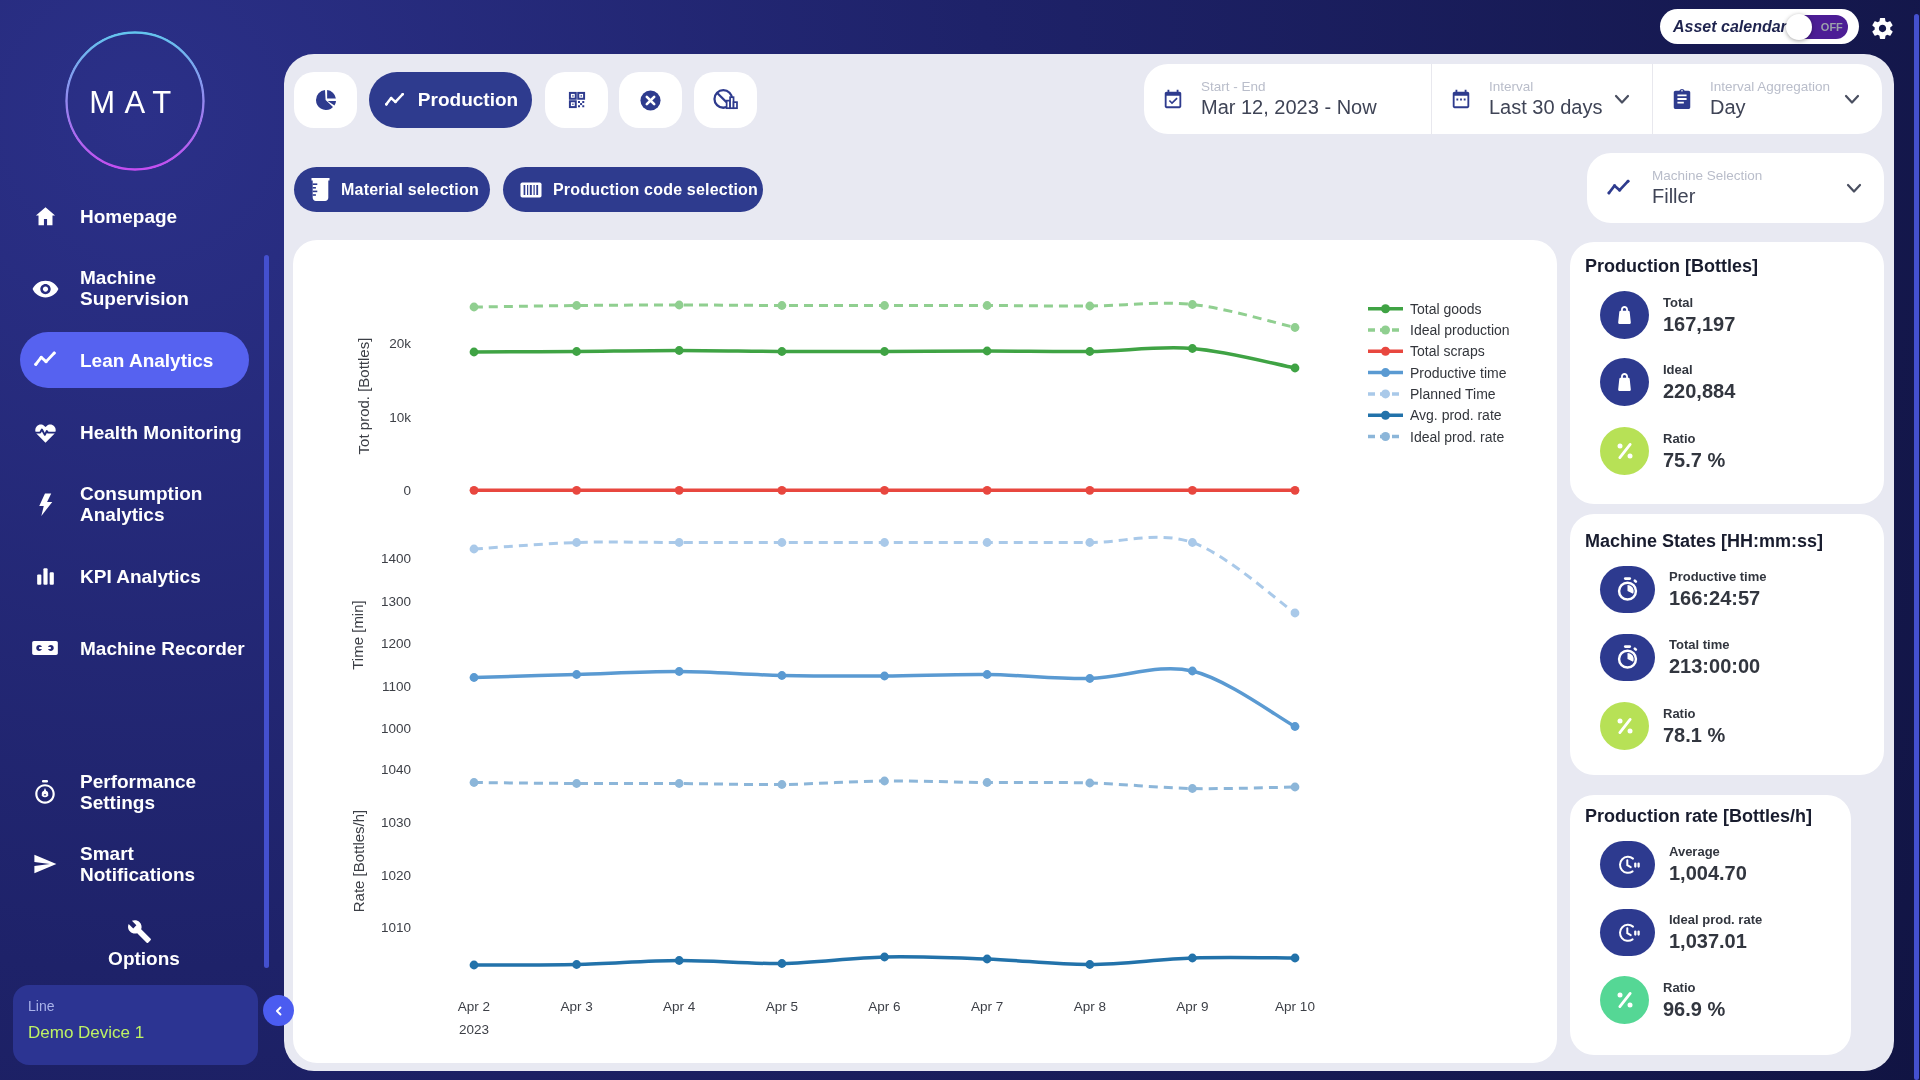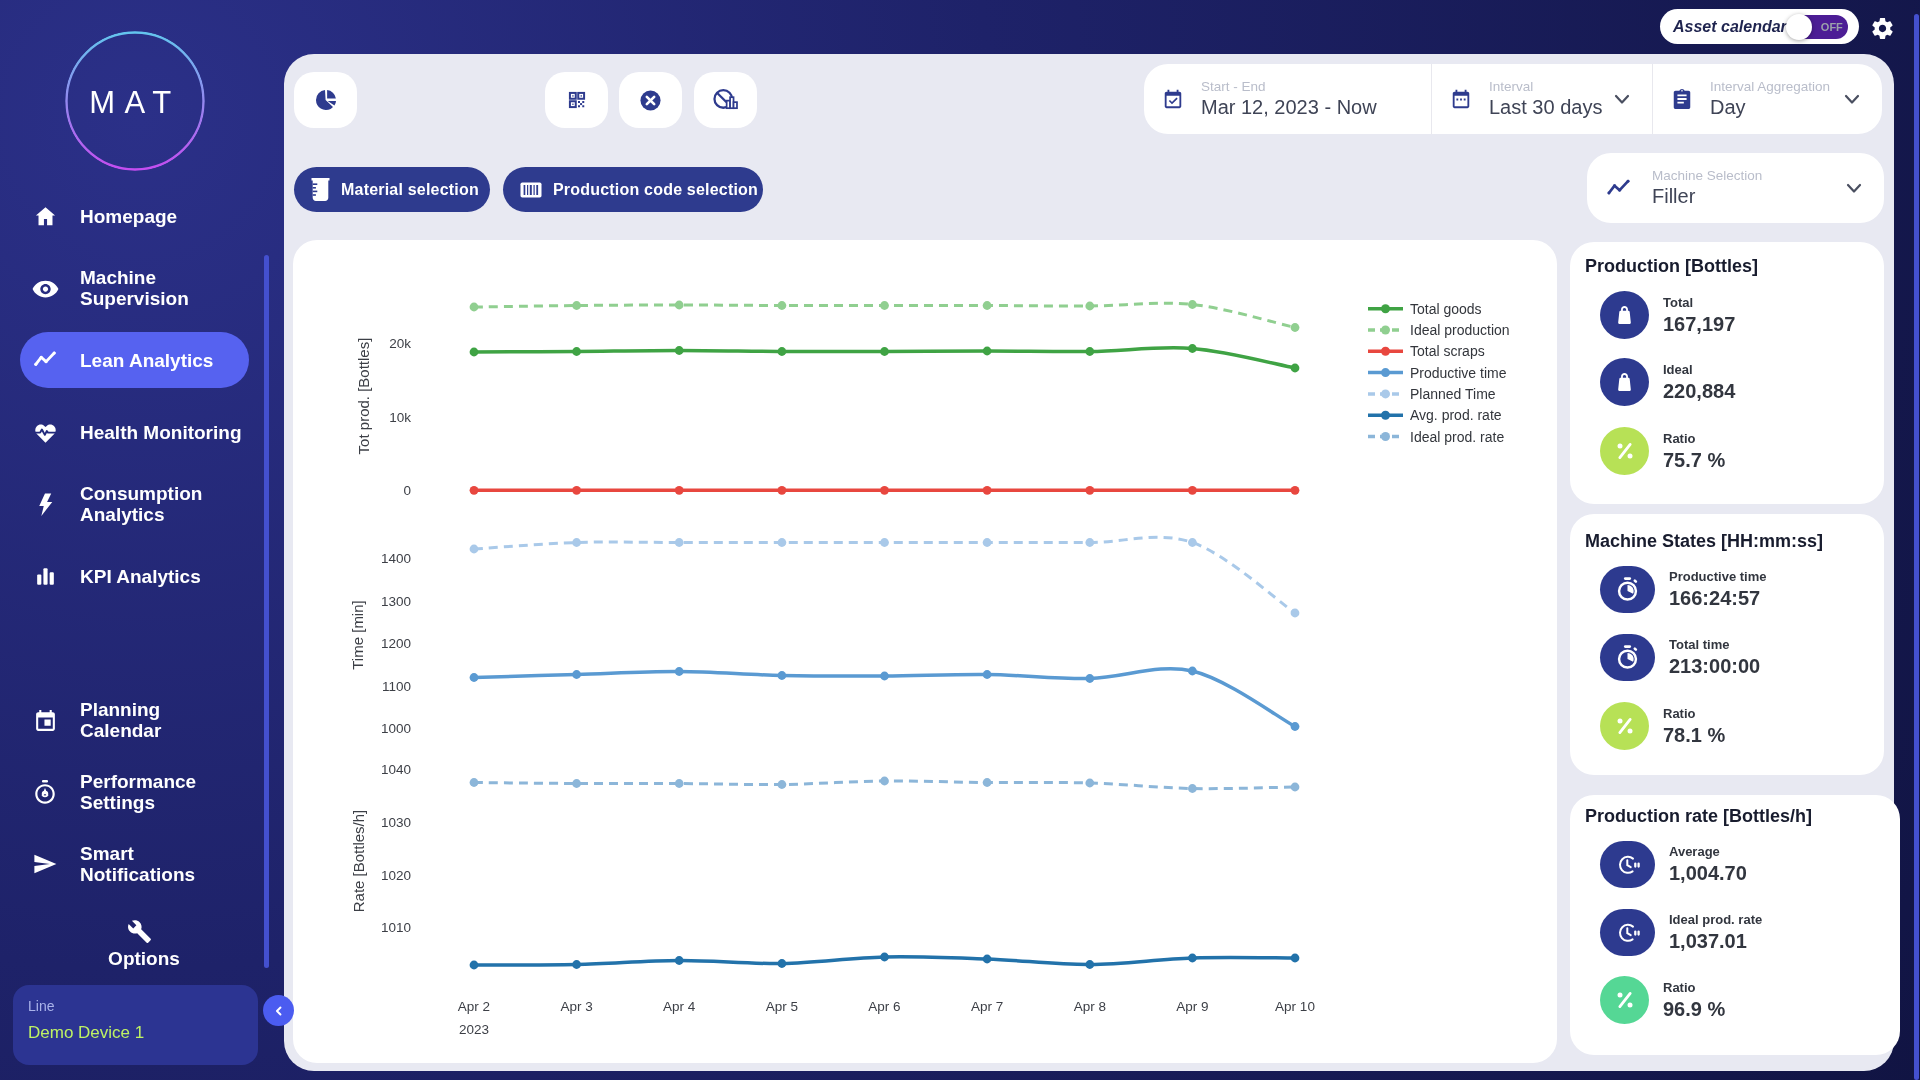--- a/index.html
+++ b/index.html
@@ -108,20 +108,30 @@
 
   <div class="abs content"></div>
 
   <div class="iconbtn" style="left:294px;top:72px;">
     <svg width="24" height="24" viewBox="0 0 24 24" fill="#2e3b8e">
         <path d="M11 2.1A10 10 0 0 0 2 12a10 10 0 0 0 14.6 8.9 10 10 0 0 0 2.4-1.8L11.6 12z"></path>
         <path d="M13.1 2.1v8.3h8.8a10 10 0 0 0-8.8-8.3z"></path>
         <path d="M13.6 12.9 20.5 17.5a10 10 0 0 0 1.5-4.6z"></path>
       </svg>
   </div>
+  <div class="prodpill">
+    <svg width="23" height="23" viewBox="0 0 24 24" fill="none" stroke="#fff" stroke-width="2.6" stroke-linecap="round" stroke-linejoin="round" style="margin-right:12px;">
+        <path d="M3.5 16 8.5 9.5 13 13.5 20.5 5.5"></path>
+        <circle cx="3.5" cy="16" r="1.4" fill="#fff" stroke="none"></circle>
+        <circle cx="8.5" cy="9.5" r="1.4" fill="#fff" stroke="none"></circle>
+        <circle cx="13" cy="13.5" r="1.4" fill="#fff" stroke="none"></circle>
+        <circle cx="20.5" cy="5.5" r="1.4" fill="#fff" stroke="none"></circle>
+      </svg>
+    Production
+  </div>
   <div class="iconbtn" style="left:545px;top:72px;">
     <svg width="20" height="20" viewBox="0 0 24 24" fill="none" stroke="#2e3b8e" stroke-width="2.4">
         <rect x="3.5" y="3.5" width="7" height="7"></rect>
         <rect x="6.3" y="6.3" width="1.6" height="1.6" fill="#2e3b8e" stroke="none"></rect>
         <rect x="13.5" y="3.5" width="7" height="7"></rect>
         <rect x="16.3" y="6.3" width="1.6" height="1.6" fill="#2e3b8e" stroke="none"></rect>
         <rect x="3.5" y="13.5" width="7" height="7"></rect>
         <rect x="6.3" y="16.3" width="1.6" height="1.6" fill="#2e3b8e" stroke="none"></rect>
         <g fill="#2e3b8e" stroke="none">
           <rect x="13.2" y="13.2" width="2.4" height="2.4"></rect>
@@ -278,27 +288,27 @@
   <div class="abs navitem" style="top:554px;height:44px;">
     <span class="ic">
         <svg width="25" height="25" viewBox="0 0 24 24" fill="#fff">
           <rect x="4" y="10" width="4" height="10" rx="1"></rect>
           <rect x="10" y="4" width="4" height="16" rx="1"></rect>
           <rect x="16" y="8" width="4" height="12" rx="1"></rect>
         </svg>
       </span>
     <span class="tx">KPI Analytics</span>
   </div>
-  <div class="abs navitem" style="top:692px;height:56px;">
-    <span class="ic">
-        <svg width="25" height="25" viewBox="0 0 24 24" fill="#fff">
-          <path d="M19 4h-1V2h-2v2H8V2H6v2H5c-1.1 0-2 .9-2 2v14c0 1.1.9 2 2 2h14c1.1 0 2-.9 2-2V6c0-1.1-.9-2-2-2zm0 16H5V9h14v11zm-8-9h6v6h-6z"></path>
-        </svg>
-      </span>
-    <span class="tx">Planning<br>Calendar</span>
+  <div class="abs navitem" style="top:626px;height:44px;">
+    <span class="ic">
+        <svg width="28" height="28" viewBox="0 0 24 24" fill="#fff">
+          <path d="M2.5 6h19c.8 0 1.5.7 1.5 1.5v9c0 .8-.7 1.5-1.5 1.5h-19C1.7 18 1 17.3 1 16.5v-9C1 6.7 1.7 6 2.5 6zm4.5 8.5c1.4 0 2.5-1.1 2.5-2.5S8.4 9.5 7 9.5 4.5 10.6 4.5 12 5.6 14.5 7 14.5zm10 0c1.4 0 2.5-1.1 2.5-2.5s-1.1-2.5-2.5-2.5-2.5 1.1-2.5 2.5 1.1 2.5 2.5 2.5zM7 11.2h10v1.6H7z"></path>
+        </svg>
+      </span>
+    <span class="tx">Machine Recorder</span>
   </div>
   <div class="abs navitem" style="top:764px;height:56px;">
     <span class="ic">
         <svg width="26" height="26" viewBox="0 0 24 24" fill="#fff">
           <rect x="9.2" y="1" width="5.6" height="2.2" rx="1"></rect>
           <path d="M12 4.8c-5 0-9 4-9 9s4 9 9 9 9-4 9-9-4-9-9-9zm0 16c-3.9 0-7-3.1-7-7s3.1-7 7-7 7 3.1 7 7-3.1 7-7 7z"></path>
           <path d="M12 8.2l3.2 7.5-3.2-1.9-3.2 1.9z"></path>
           <path d="M12 10.8a3 3 0 1 0 0 6 3 3 0 0 0 0-6zm0 1.6a1.4 1.4 0 1 1 0 2.8 1.4 1.4 0 0 1 0-2.8z"></path>
         </svg>
       </span>
@@ -516,21 +526,21 @@
             <circle cx="17" cy="17" r="2.5"></circle>
             <rect x="10.6" y="2.2" width="2.8" height="19.6" rx="1.4" transform="rotate(38 12 12)"></rect>
           </svg>
         </span>
       <span class="ktx">
           <div class="klab">Ratio</div>
           <div class="kval">78.1 %</div>
         </span>
     </div>
   </div>
-  <div class="card" style="left:1570px;top:795px;width:330px;height:260px;">
+  <div class="card" style="left:1570px;top:795px;width:281px;height:260px;">
     <div class="cardtitle" style="top:11px;">Production rate [Bottles/h]</div>
     <div class="krow" style="top:46px;">
       <span class="kic navy sq">
           <svg width="28" height="28" viewBox="0 0 28 28" fill="none" stroke="#fff" stroke-width="2" stroke-linecap="round">
             <path d="M18.6 20.4 A8 8 0 1 1 19 7.6"></path>
             <path d="M13.3 9.2 v5 l3.4 2"></path>
             <path d="M21.3 12.6 v2.9 M24.6 12.6 v2.9" stroke-width="2.3"></path>
           </svg>
         </span>
       <span class="ktx">

